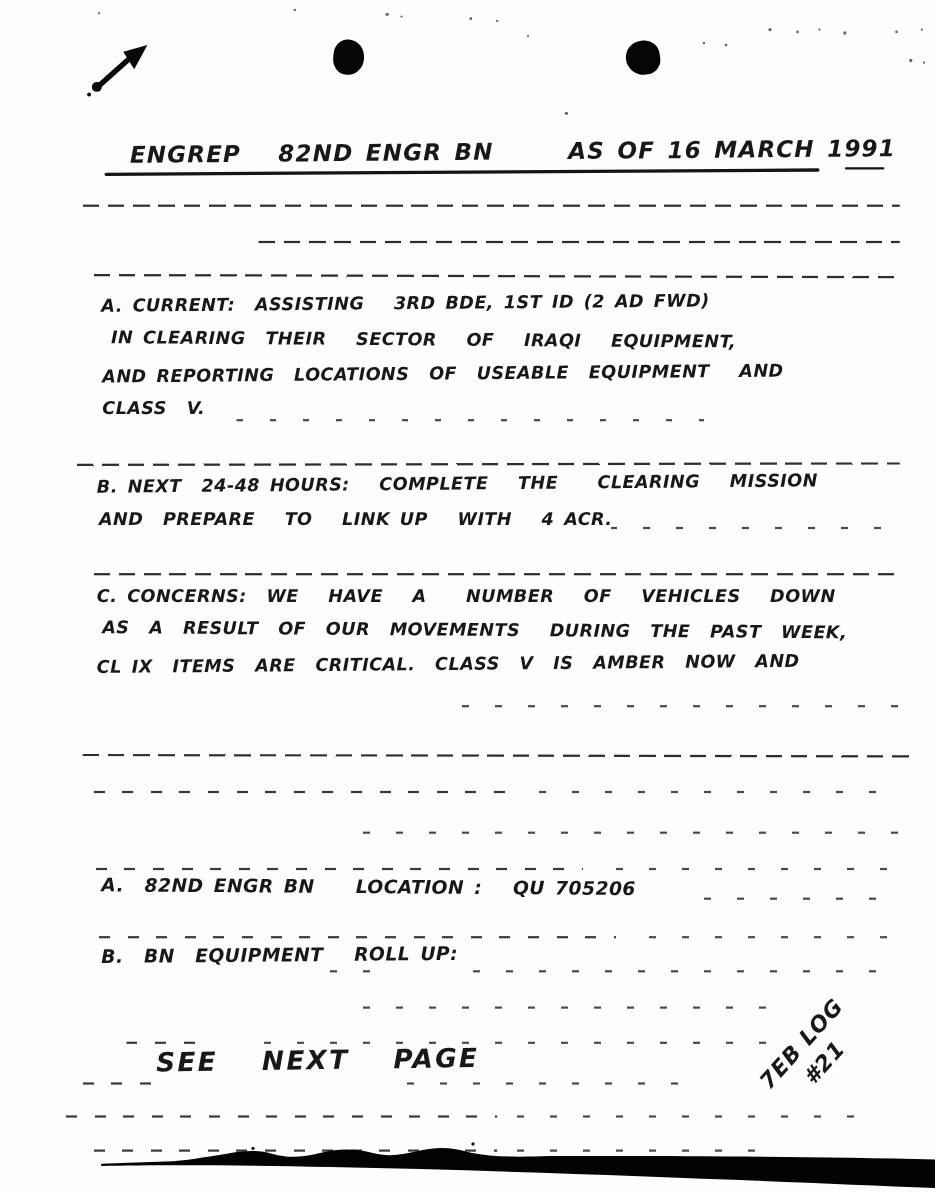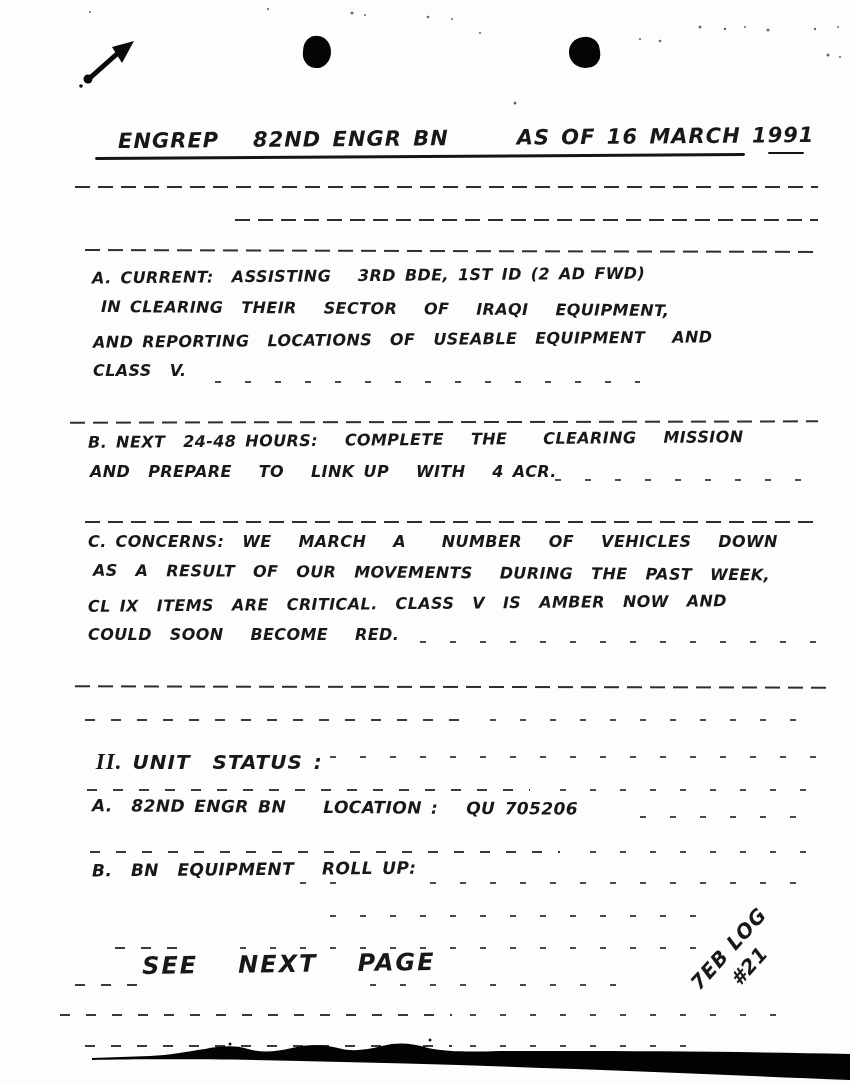--- a/index.html
+++ b/index.html
@@ -104,33 +104,29 @@
   <div class="rule sparse" style="left:215px;top:381px;width:425px;"></div>
 
   <div class="rule dense" style="left:70px;top:421px;width:748px;transform:rotate(-0.1deg);"></div>
 
   <div class="hw fs-body r1" style="left:88px;top:432px;">B. NEXT  24-48 HOURS:   COMPLETE   THE    CLEARING   MISSION</div>
   <div class="hw fs-body" style="left:90px;top:464px;">AND  PREPARE   TO   LINK UP   WITH   4 ACR.</div>
   <div class="rule sparse" style="left:555px;top:479px;width:258px;"></div>
 
   <div class="rule dense" style="left:85px;top:521px;width:733px;"></div>
 
-  <div class="hw fs-body" style="left:88px;top:534px;">C. CONCERNS:  WE   MARCH   A    NUMBER   OF   VEHICLES   DOWN</div>
+  <div class="hw fs-body" style="left:88px;top:534px;">C. CONCERNS:  WE   HAVE   A    NUMBER   OF   VEHICLES   DOWN</div>
   <div class="hw fs-body r2" style="left:93px;top:565px;">AS  A  RESULT  OF  OUR  MOVEMENTS   DURING  THE  PAST  WEEK,</div>
   <div class="hw fs-body r1" style="left:88px;top:596px;">CL IX  ITEMS  ARE  CRITICAL.  CLASS  V  IS  AMBER  NOW  AND</div>
-  <div class="hw fs-body" style="left:88px;top:627px;">COULD  SOON   BECOME   RED.</div>
   <div class="rule sparse" style="left:420px;top:641px;width:398px;"></div>
 
   <div class="rule dense" style="left:75px;top:686px;width:755px;transform:rotate(0.1deg);"></div>
 
   <div class="rule med" style="left:85px;top:719px;width:375px;"></div>
   <div class="rule sparse" style="left:490px;top:719px;width:330px;"></div>
-  <div class="hw fs-head" style="left:52px;top:730px;">
-    <span class="roman">II.</span><span>UNIT  STATUS :</span>
-  </div>
   <div class="rule sparse" style="left:330px;top:756px;width:490px;"></div>
 
   <div class="rule med" style="left:87px;top:789px;width:443px;"></div>
   <div class="rule sparse" style="left:560px;top:789px;width:258px;"></div>
   <div class="hw fs-body r2" style="left:92px;top:799px;font-size:17px;">A.  82ND ENGR BN    LOCATION :   QU 705206</div>
   <div class="rule sparse" style="left:640px;top:816px;width:178px;"></div>
 
   <div class="rule med" style="left:90px;top:851px;width:470px;"></div>
   <div class="rule sparse" style="left:590px;top:851px;width:228px;"></div>
   <div class="hw fs-body r1" style="left:92px;top:861px;font-size:17px;">B.  BN  EQUIPMENT   ROLL UP:</div>

